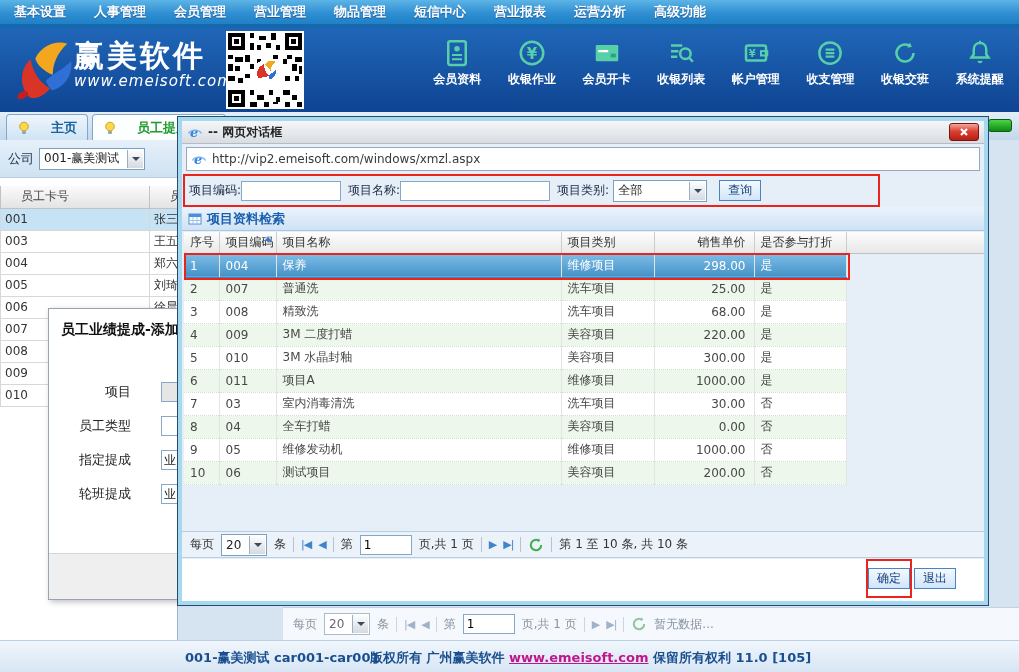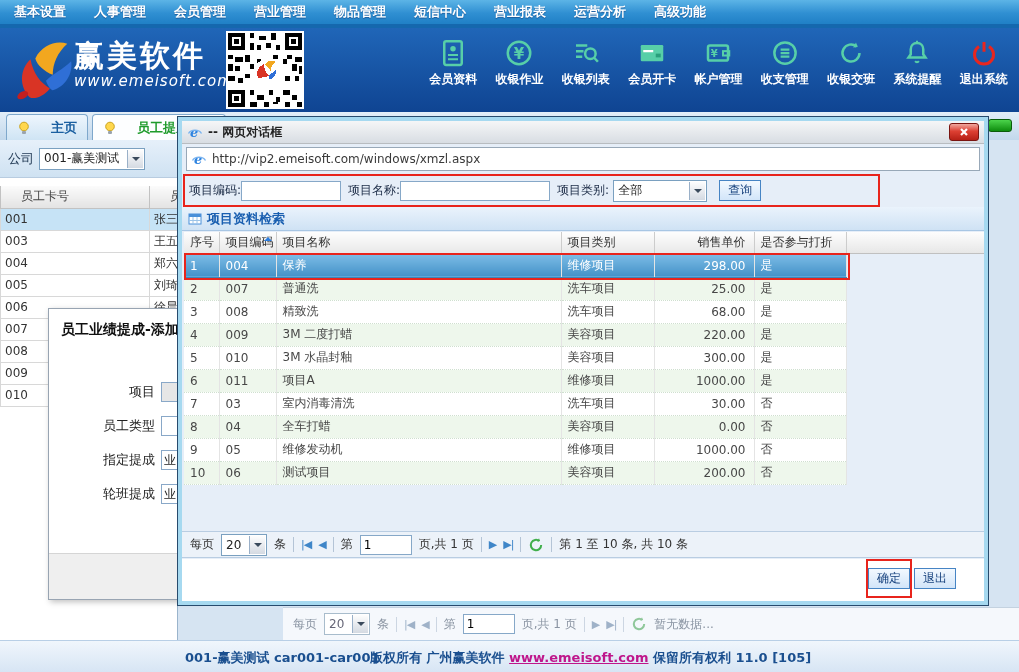--- a/index.html
+++ b/index.html
@@ -49,21 +49,21 @@
   .emp-table th { height:22px; background:linear-gradient(#fbfbfb,#e3e3e3); border:1px solid #c2c2c2; border-top:none;
     font-weight:normal; color:#444; text-align:left; padding-left:20px; overflow:hidden; white-space:nowrap; }
   .emp-table td { height:22px; border:1px solid #d8d8d8; color:#333; padding-left:4px; overflow:hidden; white-space:nowrap; }
   .emp-table tr.hl td { background:#c6e3f6; }
 
   
   .sub-dialog { position:absolute; left:48px; top:308px; width:152px; height:292px; background:#fff;
     border:1px solid #98a4b2; box-shadow:2px 2px 6px rgba(0,0,0,.25); z-index:3; }
   .sub-dialog .sd-title { padding:12px 0 0 12px; font-size:14px; font-weight:bold; color:#101010; white-space:nowrap; }
   .sd-fields { margin-top:42px; display:flex; flex-direction:column; gap:12px; }
-  .sd-row { display:flex; align-items:center; justify-content:flex-end; height:22px; }
+  .sd-row { display:flex; align-items:center; justify-content:flex-end; height:22px;gap:24px; }
   .sd-row .sd-label { font-size:13px; color:#222; margin-right:6px; white-space:nowrap; }
   .sd-input { width:38px; height:20px; border:1px solid #89a8c8; background:#fff; font-size:12px; color:#222; padding-left:2px;
     display:flex; align-items:center; overflow:hidden; }
   .sd-input.grey { background:#e6e6e6; }
   .sd-footer { position:absolute; left:0; bottom:0; width:100%; height:46px; background:#efefef; border-top:1px solid #d5d5d5; }
 
   
   .dialog { position:absolute; left:178px; top:117px; width:810px; height:488px; z-index:5;
     border:4px solid #a6d9f0; outline:1px solid #274b6d; background:#e6eef8; }
   .dlg-titlebar { position:absolute; left:0; top:0; right:0; height:23px;
@@ -223,36 +223,36 @@
         <span class="tlabel">会员资料</span>
       </div>
       <div class="tool">
         <svg width="30" height="30" viewBox="0 0 24 24" fill="none" stroke="#57cfa8" stroke-width="2">
           <circle cx="12" cy="12" r="9"></circle>
           <text x="12" y="16.5" text-anchor="middle" font-size="12" font-weight="bold" fill="#57cfa8" stroke="none" font-family="DejaVu Sans, sans-serif">¥</text>
         </svg>
         <span class="tlabel">收银作业</span>
       </div>
       <div class="tool">
+        <svg width="30" height="30" viewBox="0 0 24 24">
+          <rect x="3" y="5.5" width="18" height="13" rx="1" fill="#57cfa8"></rect>
+          <path d="M5 10.5h8" stroke="#fff" stroke-width="1.8"></path>
+            <rect x="15" y="12.5" width="4" height="3" fill="#2aa07c"></rect>
+        </svg>
+        <span class="tlabel">会员开卡</span>
+      </div>
+      <div class="tool">
         <svg width="30" height="30" viewBox="0 0 24 24" fill="none" stroke="#57cfa8" stroke-width="2">
           <path d="M4 6h9M4 10.5h6M4 15h5"></path>
             <circle cx="15.5" cy="12.5" r="4.2"></circle>
             <path d="M18.5 15.8 L21.5 19"></path>
         </svg>
         <span class="tlabel">收银列表</span>
       </div>
       <div class="tool">
-        <svg width="30" height="30" viewBox="0 0 24 24">
-          <rect x="3" y="5.5" width="18" height="13" rx="1" fill="#57cfa8"></rect>
-          <path d="M5 10.5h8" stroke="#fff" stroke-width="1.8"></path>
-            <rect x="15" y="12.5" width="4" height="3" fill="#2aa07c"></rect>
-        </svg>
-        <span class="tlabel">会员开卡</span>
-      </div>
-      <div class="tool">
         <svg width="30" height="30" viewBox="0 0 24 24" fill="none" stroke="#57cfa8" stroke-width="2">
           <rect x="4" y="6" width="16" height="12" rx="1.5"></rect>
             <rect x="16" y="10.5" width="5" height="3.5" stroke-width="1.6"></rect>
           <text x="9" y="15" text-anchor="middle" font-size="8" font-weight="bold" fill="#57cfa8" stroke="none" font-family="DejaVu Sans, sans-serif">¥</text>
         </svg>
         <span class="tlabel">帐户管理</span>
       </div>
       <div class="tool">
         <svg width="30" height="30" viewBox="0 0 24 24" fill="none" stroke="#57cfa8" stroke-width="2">
           <circle cx="12" cy="12" r="8.5"></circle>
@@ -267,27 +267,20 @@
         </svg>
         <span class="tlabel">收银交班</span>
       </div>
       <div class="tool">
         <svg width="30" height="30" viewBox="0 0 24 24" fill="none" stroke="#57cfa8" stroke-width="2">
           <path d="M12 4c3 0 5 2.2 5 5v4l1.8 2.6H5.2L7 13V9c0-2.8 2-5 5-5z"></path>
             <path d="M10.5 18.5a1.8 1.8 0 0 0 3 0" stroke-width="1.6"></path>
             <path d="M12 2.2v1.8" stroke-width="1.6"></path>
         </svg>
         <span class="tlabel">系统提醒</span>
-      </div>
-      <div class="tool">
-        <svg width="30" height="30" viewBox="0 0 24 24" fill="none" stroke="#e8261f" stroke-width="2.4">
-          <path d="M8 6.8a7.6 7.6 0 1 0 8 0"></path>
-            <path d="M12 3.2V11"></path>
-        </svg>
-        <span class="tlabel">退出系统</span>
       </div>
     </div>
   </div>
 
   <div class="tabbar">
     <div class="tab">
       <svg width="14" height="14" viewBox="0 0 14 14">
         <circle cx="7" cy="5.5" r="4.3" fill="#ffd74d" stroke="#caa21c"></circle>
           <rect x="5" y="10" width="4" height="3" rx="1" fill="#9aa4ae"></rect>
       </svg>

